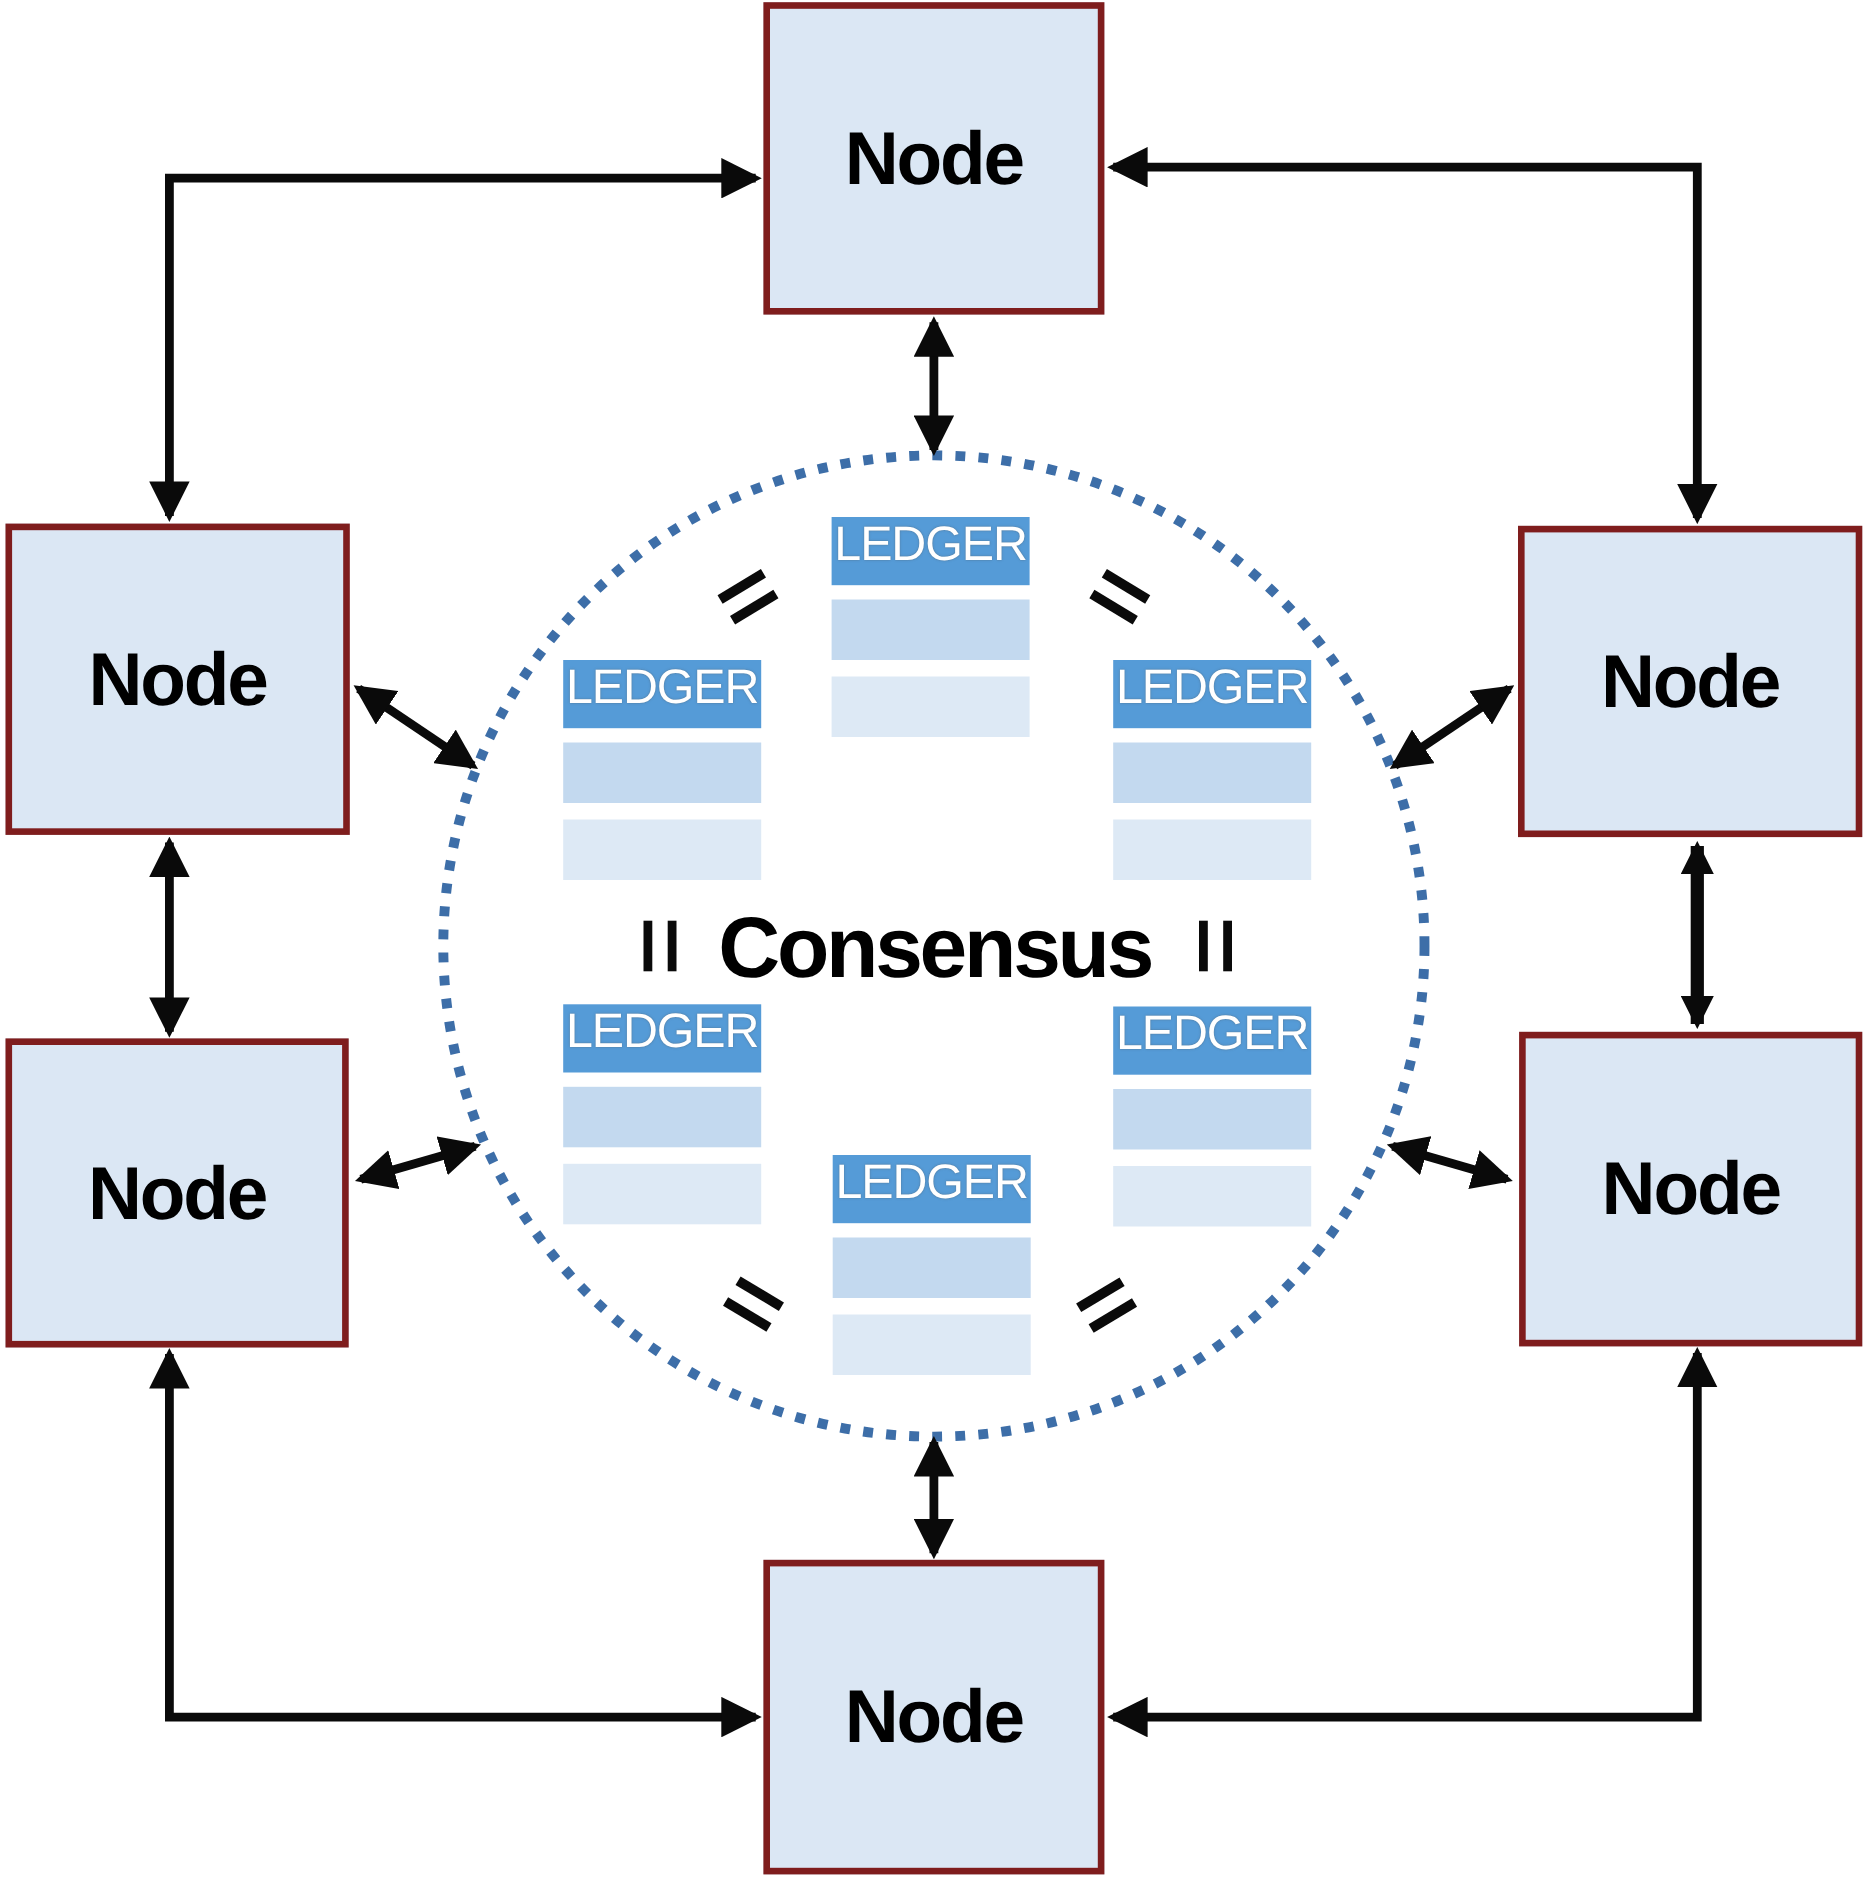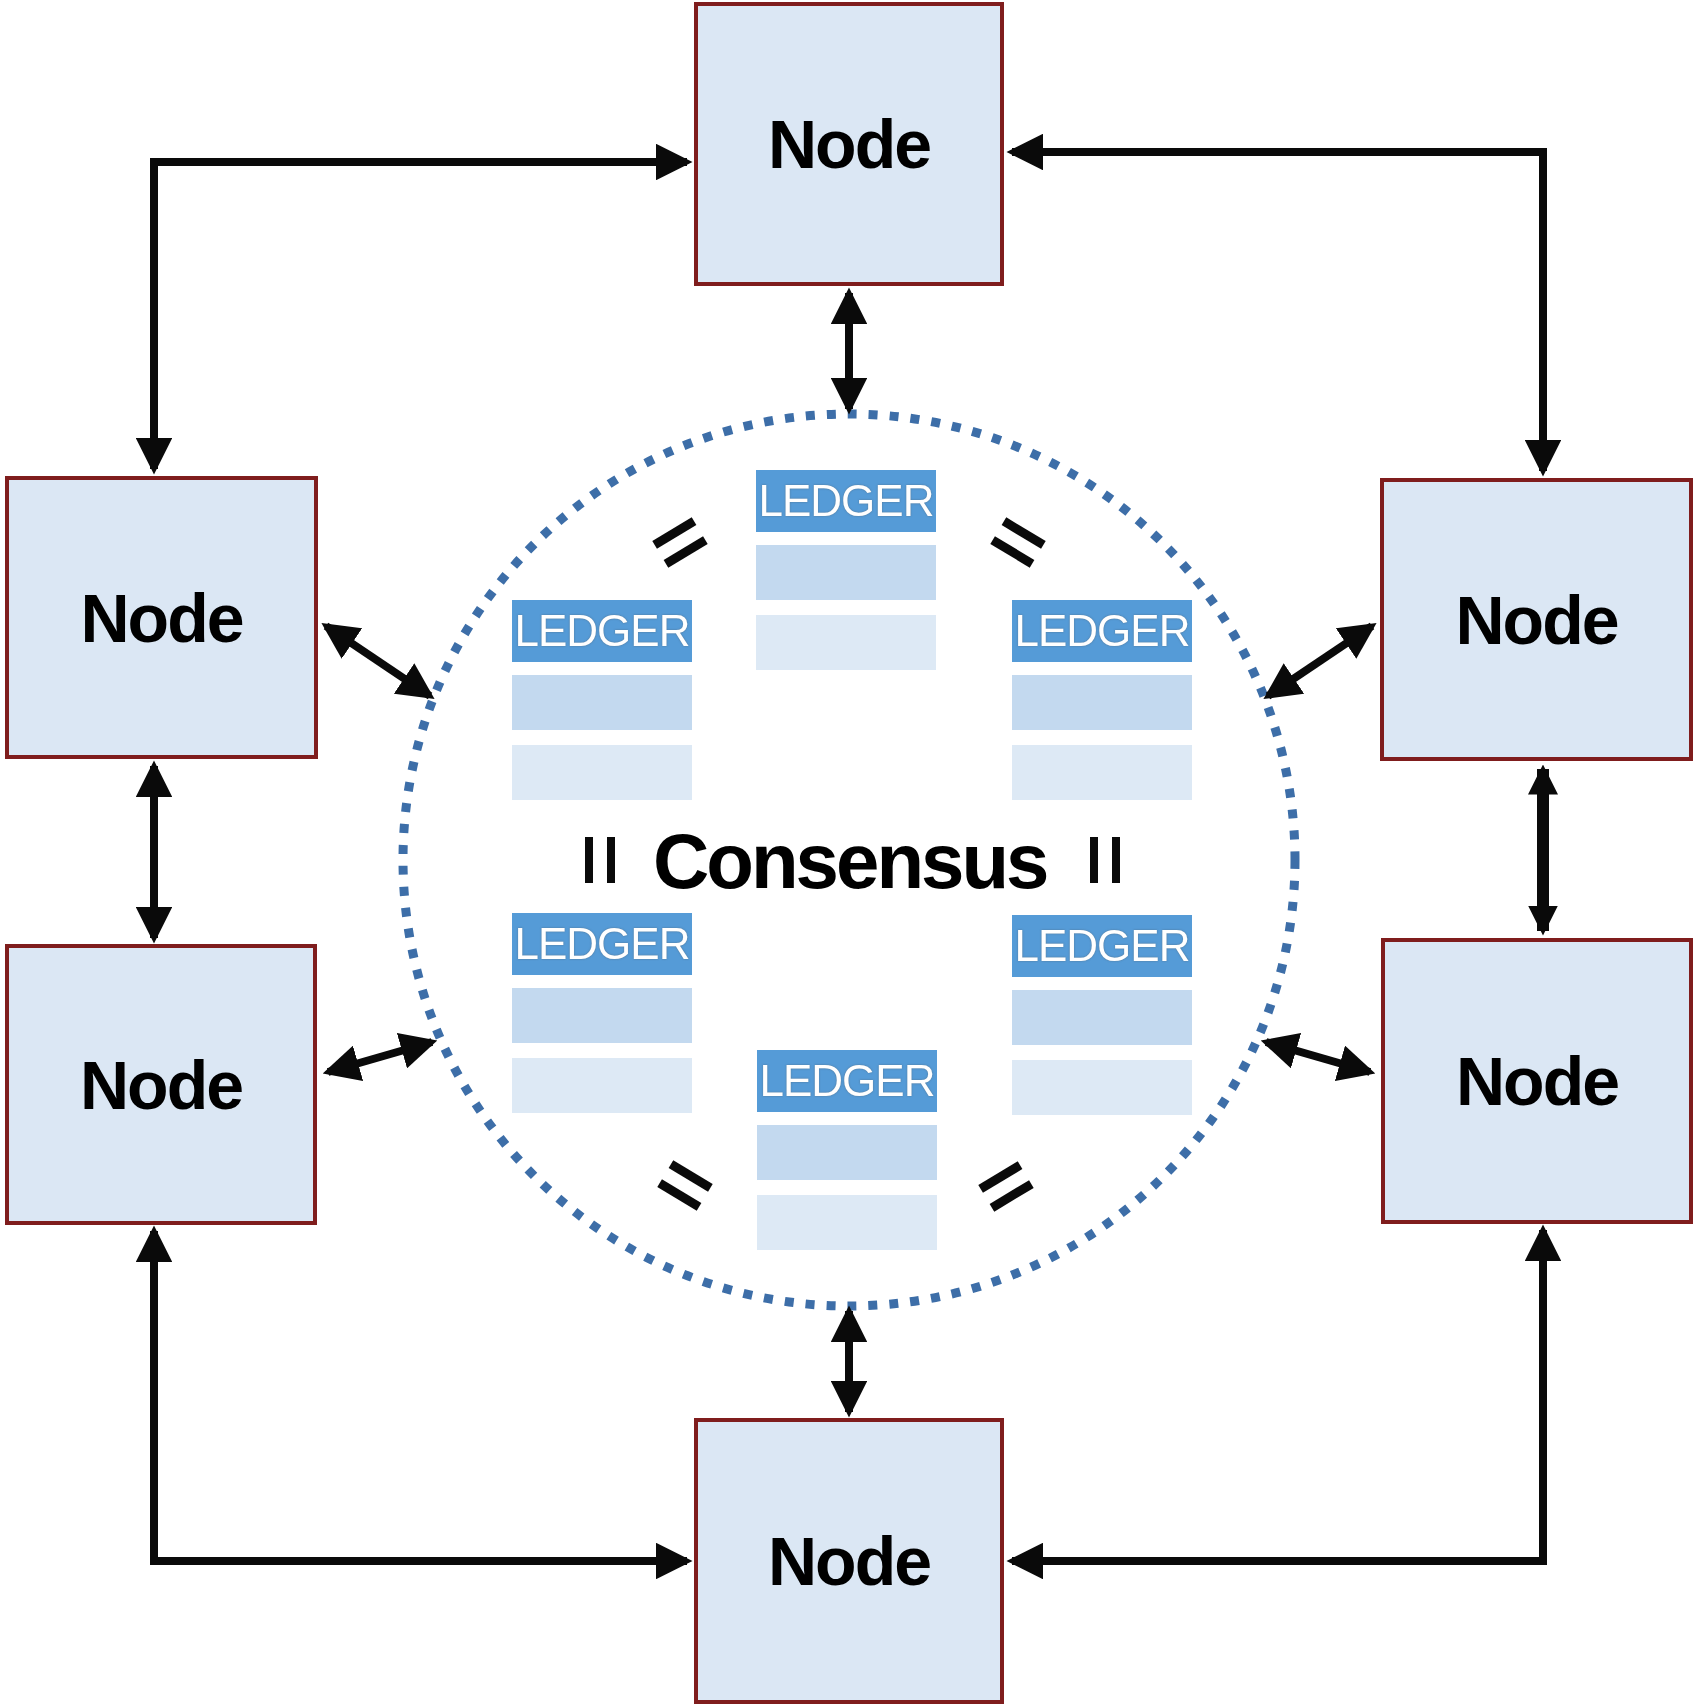--- a/index.html
+++ b/index.html
@@ -8,30 +8,30 @@
     width:1698px;height:1706px;
     background:#ffffff;
     font-family:"Liberation Sans", sans-serif;
     overflow:hidden;
   }
   #connectors{position:absolute;left:0;top:0;width:1698px;height:1706px;}
 
   .node{
     position:absolute;
     background:#dbe7f4;
-    border:4px solid #7f1d1d;
+    border:6px solid #7f1d1d;
     box-sizing:border-box;
     display:flex;align-items:center;justify-content:center;
     font-size:68px;font-weight:700;letter-spacing:-2px;color:#000000;
   }
 
   .ledger{position:absolute;width:180px;}
   .ledger .hdr{
     height:62px;background:#559bd7;
-    display:flex;align-items:center;justify-content:center;
+    display:flex;justify-content:center;
     color:#ffffff;font-size:44px;letter-spacing:-1px;
     text-shadow:0 0 2px rgba(80,80,80,.55);
   }
   .ledger .row1{height:55px;margin-top:13px;background:#c3d9ef;}
   .ledger .row2{height:55px;margin-top:15px;background:#dde9f5;}
 
   .consensus{
     position:absolute;left:653px;top:822px;width:400px;
     text-align:left;
     font-size:78px;font-weight:700;letter-spacing:-3px;color:#000000;

